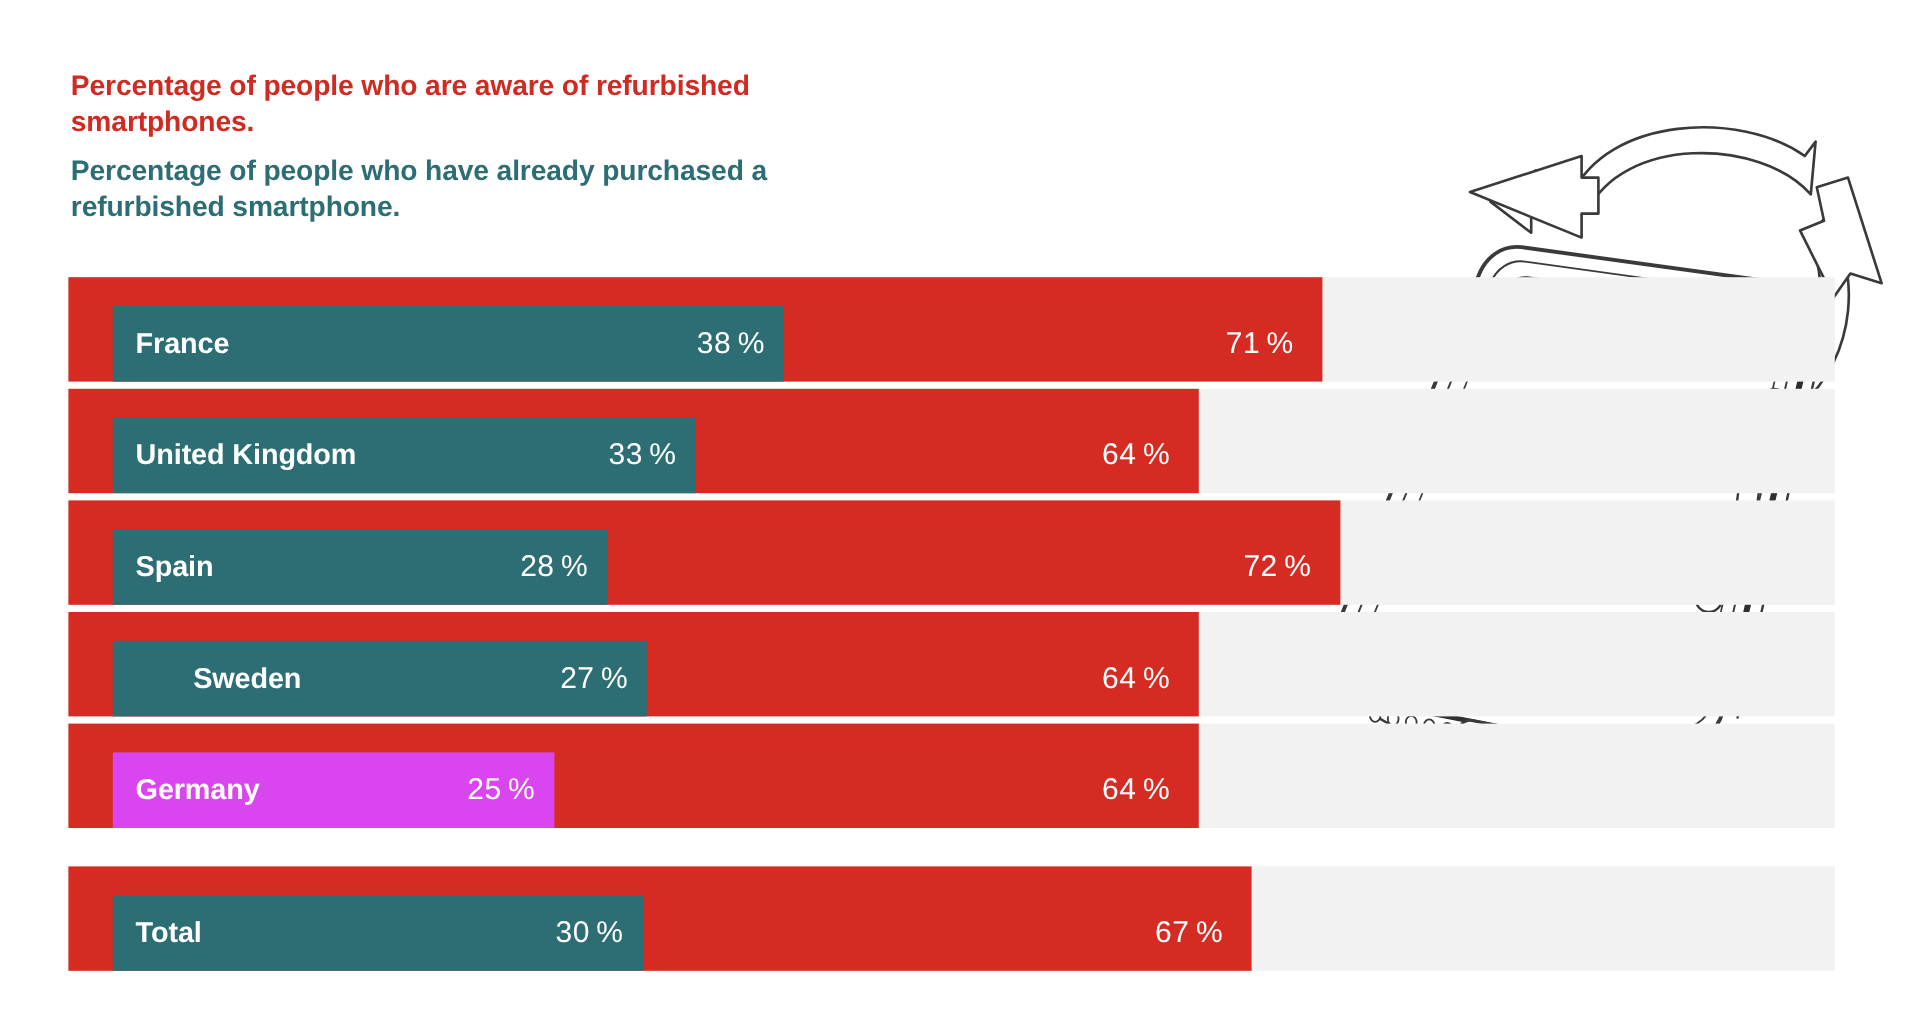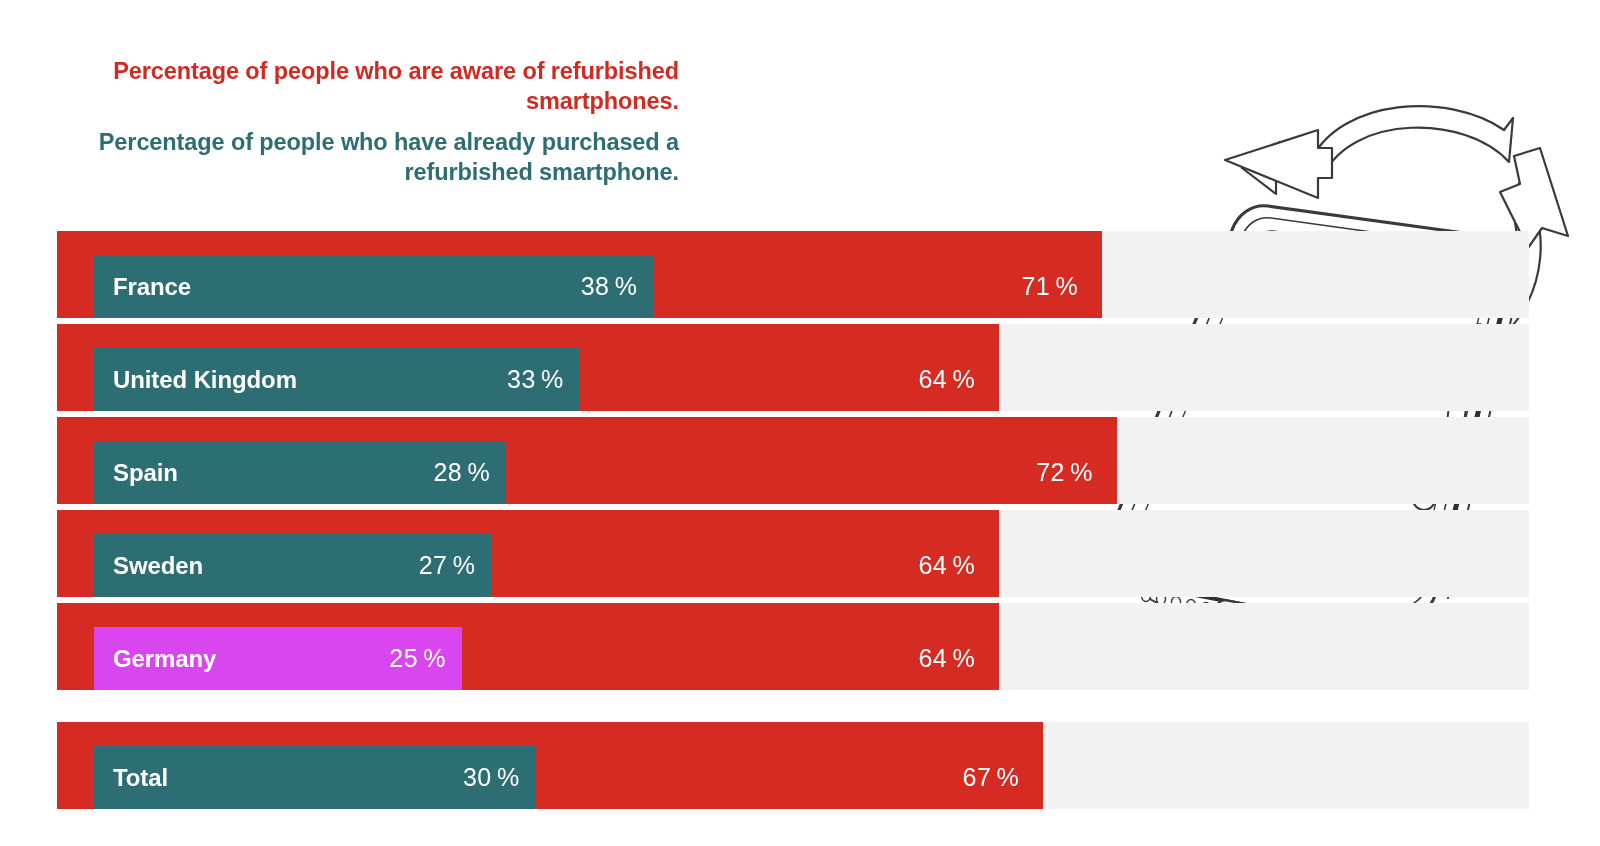--- a/index.html
+++ b/index.html
@@ -12,21 +12,20 @@
   }
   #stage{position:relative;width:1600px;height:846px;overflow:hidden;}
 
   
   #legend{position:absolute;left:59px;top:56px;width:620px;z-index:5;}
   .legend-line{
     font-size:23.5px;
     font-weight:700;
     line-height:30px;
     letter-spacing:-0.1px;
-    text-align:right;
   }
   .legend-aware{color:#D02B22;margin-bottom:11px;}
   .legend-bought{color:#2C6E73;}
 
   
   #illustration{
     position:absolute;
     left:980px;top:52px;
     width:600px;height:600px;
     z-index:2;
@@ -216,21 +215,21 @@
         <div class="bar-teal" style="width: 28%; background: rgb(44, 110, 115);">
           <span class="cat">Spain</span>
           <span class="val">28 %</span>
         </div>
       </div>
       <div class="row">
         <div class="track"></div>
         <div class="bar-red" style="width: 64%; background: rgb(213, 43, 34);">
           <span class="val">64 %</span>
         </div>
-        <div class="bar-teal" style="width: 27%; background: rgb(44, 110, 115);">
+        <div class="bar-teal" style="width: 27%; background: rgb(44, 110, 115); padding-left: 48px;">
           <span class="cat">Sweden</span>
           <span class="val">27 %</span>
         </div>
       </div>
       <div class="row">
         <div class="track"></div>
         <div class="bar-red" style="width: 64%; background: rgb(213, 43, 34);">
           <span class="val">64 %</span>
         </div>
         <div class="bar-teal" style="width: 25%; background: #d946ef;">

